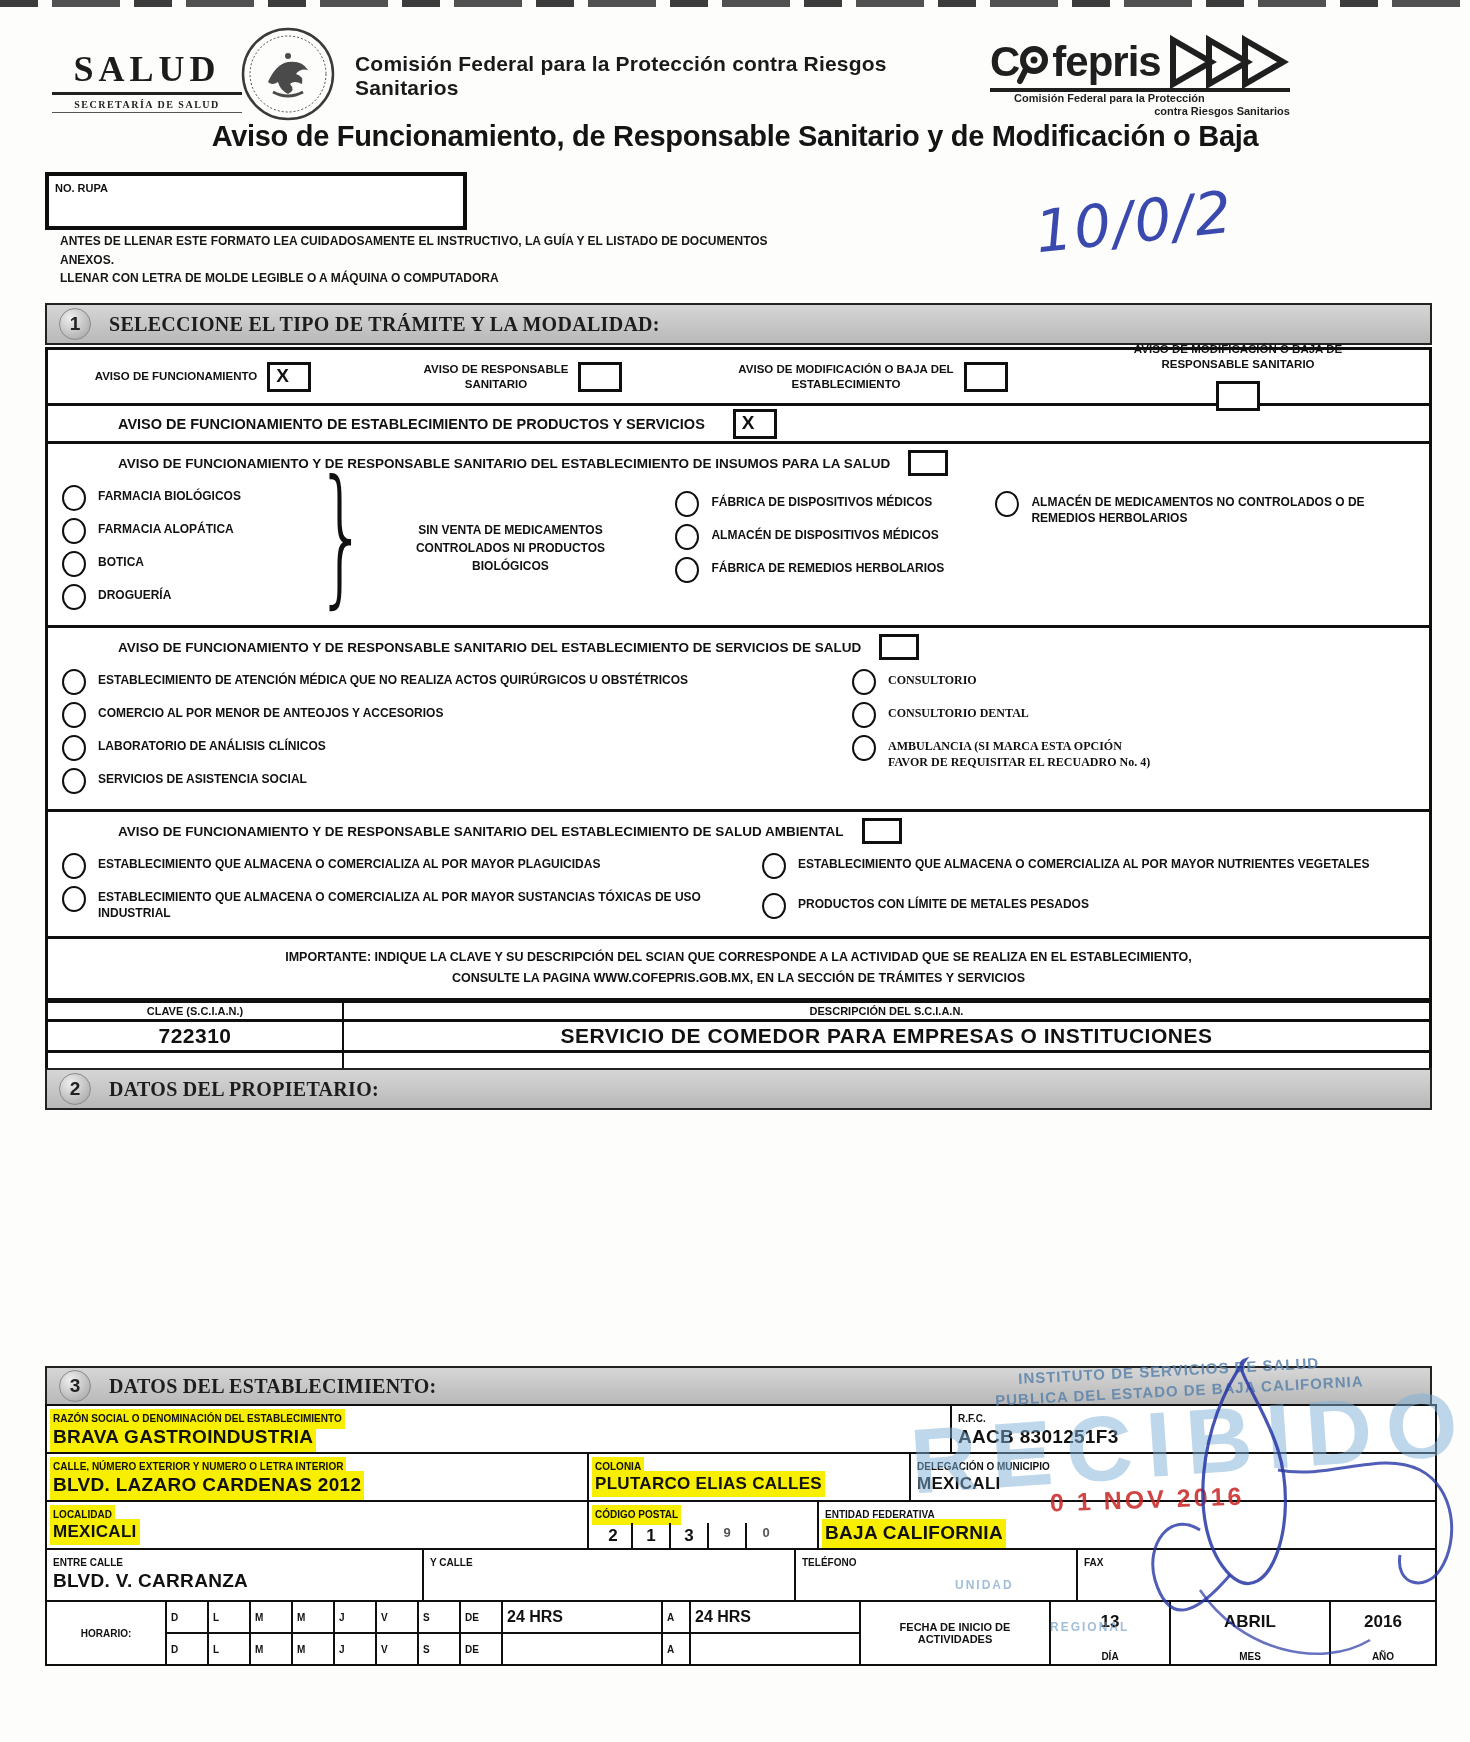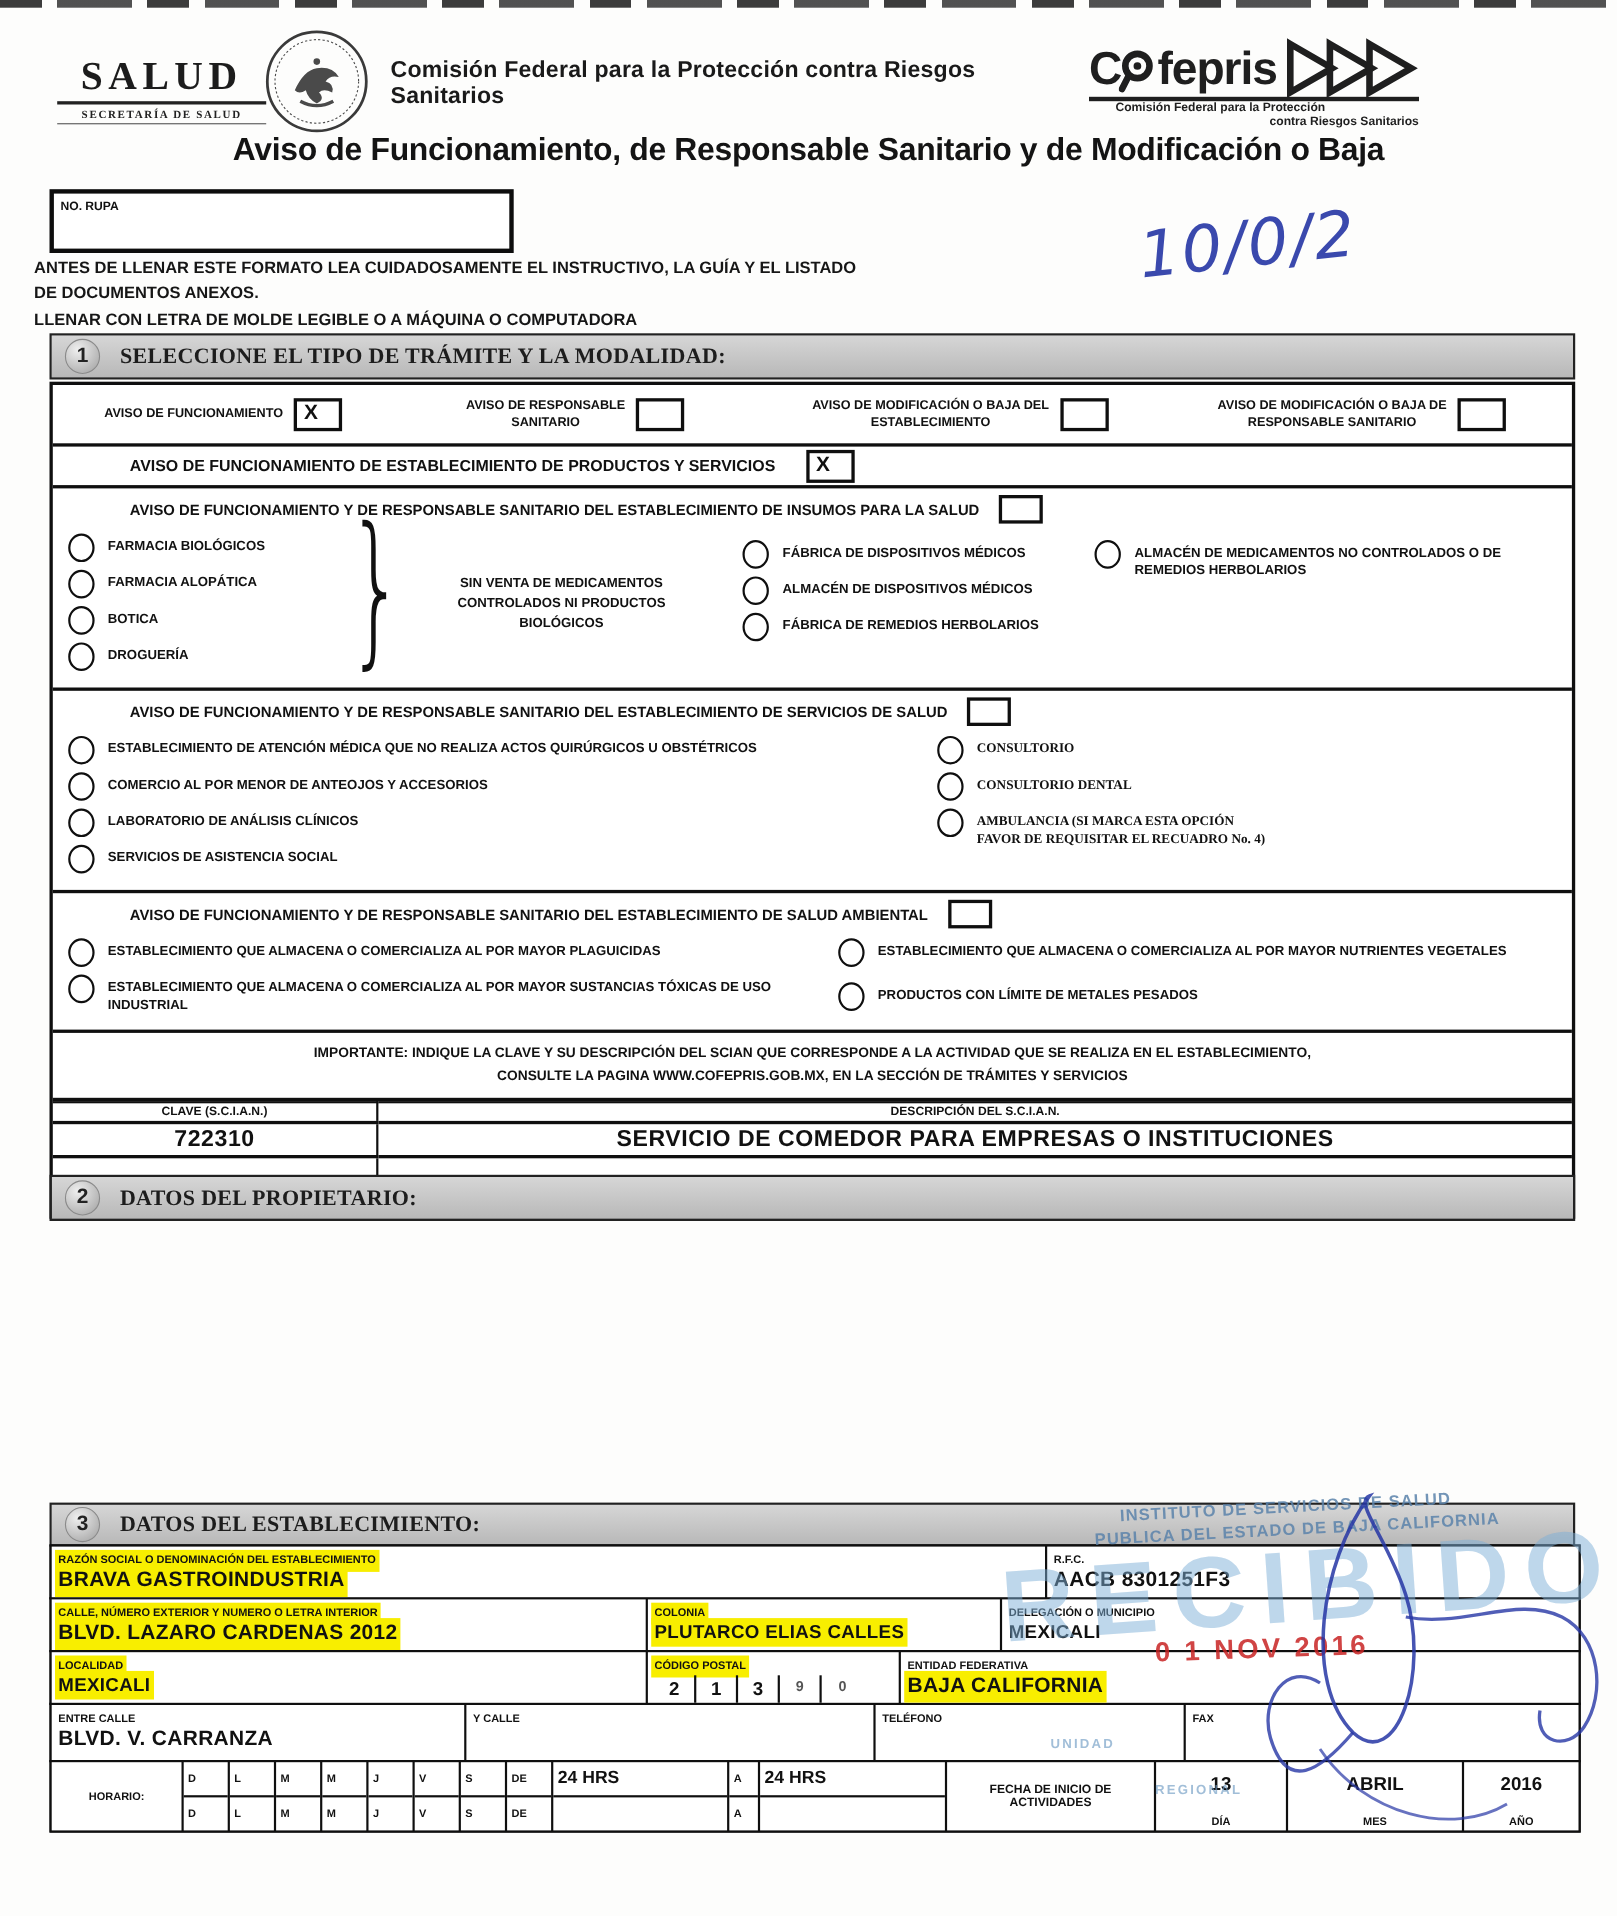--- a/index.html
+++ b/index.html
@@ -23,21 +23,21 @@
   .cof-row { display:flex; align-items:center; }
   .cof-word { font-size:42px; font-weight:bold; color:#1f1f1f; letter-spacing:-1px; display:flex; align-items:center; }
   .cof-underline { border-bottom:4px solid #1f1f1f; width:300px; margin-top:-2px; }
   .cof-sub { font-size:11px; font-weight:bold; color:#1f1f1f; margin-left:24px; line-height:1.2; }
   .cof-sub div:last-child { text-align:center; }
 
   .doc-title { position:absolute; top:120px; left:0; width:100%; text-align:center; font-size:29px; font-weight:bold; color:#141414; letter-spacing:-.3px; }
 
   .rupa { position:absolute; left:45px; top:172px; width:422px; height:58px; border:4px solid #0d0d0d; background:#fff; padding:2px 6px; }
   .rupa-label { font-size:11px; font-weight:bold; }
-  .instructions { position:absolute; left:31px; top:232px; width:760px; font-size:15px; font-weight:bold; color:#161616; line-height:1.55; }
+  .instructions { position:absolute; left:60px; top:232px; width:760px; font-size:12px; font-weight:bold; color:#161616; line-height:1.55; }
 
   .handwriting-top { position:absolute; left:1035px; top:188px; font-family:"DejaVu Sans", sans-serif; font-style:italic; font-size:58px; color:#2636a5; transform:rotate(-6deg); letter-spacing:2px; opacity:.9; }
 
   
   .secbar { position:absolute; left:45px; width:1387px; height:42px;
     background:linear-gradient(180deg,#d6d6d6,#b8b8b8); border:2px solid #222;
     display:flex; align-items:center; gap:18px; padding-left:12px; }
   .secnum { width:32px; height:32px; border-radius:50%; background:radial-gradient(circle at 35% 30%, #efefef, #9f9f9f); border:1px solid #8a8a8a; display:flex; align-items:center; justify-content:center; font-size:19px; font-weight:bold; color:#222; flex:none; }
   .sectitle { font-size:20px; font-weight:bold; color:#1d1d1d; letter-spacing:.3px;font-family:Liberation Serif, serif; }
 
@@ -170,21 +170,21 @@
       <div class="tram" style="width:330px;">
         <div class="tram-label pre">AVISO DE RESPONSABLE
 SANITARIO</div>
         <div class="chk"></div>
       </div>
       <div class="tram" style="width:370px;">
         <div class="tram-label pre">AVISO DE MODIFICACIÓN O BAJA DEL
 ESTABLECIMIENTO</div>
         <div class="chk"></div>
       </div>
-      <div class="tram" style="width:360px;">
+      <div class="tram" style="width:360px;flex-direction:column;">
         <div class="tram-label pre">AVISO DE MODIFICACIÓN O BAJA DE
 RESPONSABLE SANITARIO</div>
         <div class="chk"></div>
       </div>
     </div>
 
     <div class="row rowB">
       <div class="sub-title">AVISO DE FUNCIONAMIENTO DE ESTABLECIMIENTO DE PRODUCTOS Y SERVICIOS</div>
       <div class="chk">X</div>
     </div>

